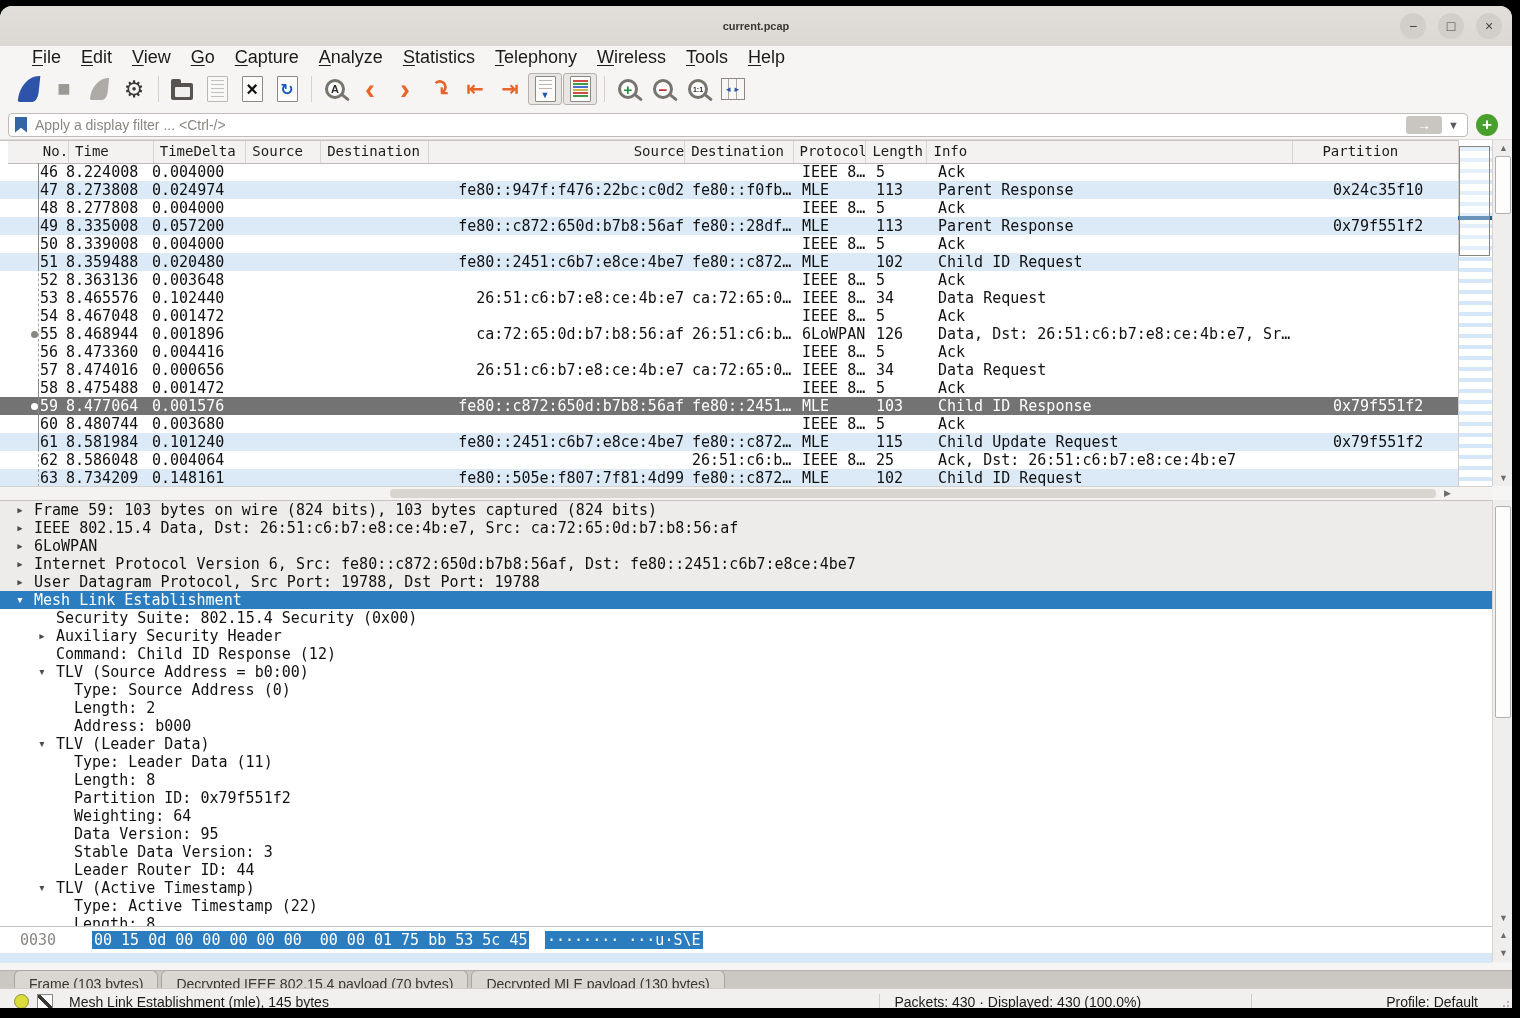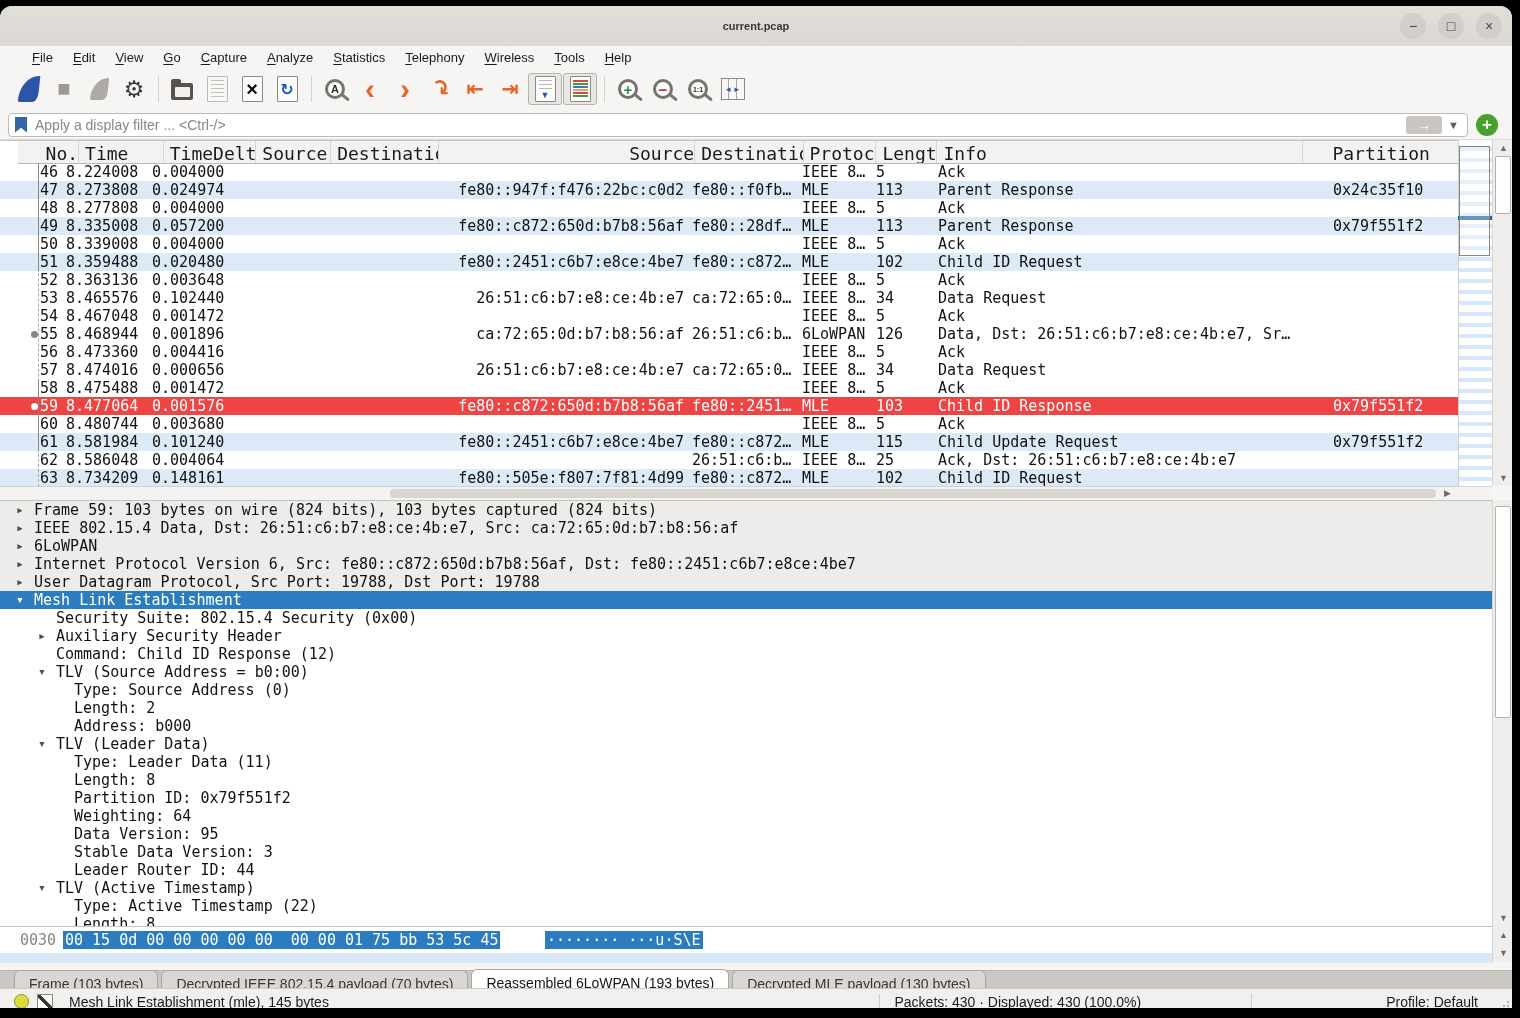--- a/index.html
+++ b/index.html
@@ -9,21 +9,21 @@
   
   .titlebar{position:absolute;left:0;top:0;width:100%;height:40px;background:linear-gradient(#e2dfdb,#dbd8d4);
     border-bottom:1px solid #c3c0bb;display:flex;align-items:center;justify-content:center;}
   .title{font-size:11px;font-weight:bold;color:#3a3733;}
   .winbtns{position:absolute;right:10px;top:7px;display:flex;gap:12px;}
   .wbtn{width:26px;height:26px;border-radius:50%;background:#d2cec9;color:#474440;display:flex;
     align-items:center;justify-content:center;font-size:14px;line-height:1;}
   
   .menubar{position:absolute;left:0;top:40px;width:100%;height:22px;background:#f6f5f3;display:flex;
     align-items:center;padding-left:22px;box-sizing:border-box;}
-  .menu-item{font-size:13px;color:#1b1b1b;padding:0 10px;}
+  .menu-item{font-size:18px;color:#1b1b1b;padding:0 10px;}
   .menu-item u{text-decoration-thickness:1px;text-underline-offset:2px;}
   
   .toolbar{position:absolute;left:0;top:62px;width:100%;height:42px;background:#f6f5f3;display:flex;
     align-items:center;padding-left:12px;box-sizing:border-box;}
   .tbtn{width:34px;height:32px;display:flex;align-items:center;justify-content:center;margin-right:1px;
     border:1px solid transparent;border-radius:3px;box-sizing:border-box;}
   .tbtn.pressed{background:#e9e7e4;border-color:#b5b2ae;}
   .tbsep{width:1px;height:26px;background:#d5d2ce;margin:0 6px;}
   .g-stop{color:#9c9994;font-size:22px;line-height:24px;}
   .g-gear{color:#3a3a3a;font-size:23px;line-height:24px;}
@@ -67,27 +67,27 @@
   .filter-ph{color:#8b8playe8a83;color:#8a8781;font-size:14px;flex:1;}
   .apply-btn{width:36px;height:18px;background:#c9c6c2;border-radius:3px;color:#fff;display:flex;align-items:center;
     justify-content:center;font-size:14px;font-weight:bold;margin-right:6px;}
   .caret{color:#5a5a5a;font-size:11px;margin-right:2px;}
   .plus-btn{width:22px;height:22px;border-radius:50%;background:#4aa02c;color:#fff;font-size:17px;font-weight:bold;
     display:flex;align-items:center;justify-content:center;margin-left:8px;}
   
   .mono{font-family:"DejaVu Sans Mono","Liberation Mono",monospace;}
   .packets{position:absolute;left:0;top:134px;width:1458px;height:346px;background:#fff;overflow:hidden;
     border-top:1px solid #c6c3bf;}
-  .phead{position:absolute;left:18px;top:0;width:100%;height:22px;background:#f3f2f0;border-bottom:1px solid #bdbab6;
-    display:flex;font-size:18px;color:#1b1b1b;}
+  .phead{position:absolute;left:8px;top:0;width:100%;height:22px;background:#f3f2f0;border-bottom:1px solid #bdbab6;
+    display:flex;font-size:14px;color:#1b1b1b;}
   .phead .hc{border-right:1px solid #d8d5d1;box-sizing:border-box;padding:2px 0 0 6px;white-space:nowrap;overflow:hidden;}
   .prows{position:absolute;left:0;top:22px;width:100%;}
   .prow{height:18px;display:flex;font-size:15px;line-height:18px;white-space:nowrap;color:#111;}
   .prow.hl{background:#dceaf8;}
-  .prow.selected{background:#ef4444;color:#fff;}
+  .prow.selected{background:#737373;color:#fff;}
   .pc{box-sizing:border-box;padding:0 4px;overflow:hidden;flex:0 0 auto;}
   .c0{width:62px;text-align:right;}.c1{width:86px;}.c2{width:94px;}.c3{width:76px;}.c4{width:110px;}
   .c5{width:260px;text-align:right;}.c6{width:110px;}.c7{width:74px;}.c8{width:62px;text-align:left;}
   .c9{width:372px;}.c10{width:152px;margin-left:23px;}
   .gutterline{position:absolute;left:38px;top:22px;width:0;height:324px;border-left:1px dashed #a9a6a2;}
   .guttersolid{position:absolute;left:38px;width:0;border-left:1px solid #8a8781;}
   .gdot{position:absolute;left:31px;width:7px;height:7px;border-radius:50%;}
   
   .minimap{position:absolute;left:1458px;top:134px;width:34px;height:346px;background:
     repeating-linear-gradient(180deg,#ffffff 0 7px,#d5e7f8 7px 11px);border-left:1px solid #d0cdc9;box-sizing:border-box;}
@@ -109,21 +109,21 @@
   .drow .exp{position:absolute;color:#4f4c48;font-size:13px;}
   .drow.selected .exp{color:#fff;}
   .lv0 .exp{left:16px;}.lv0 .dtxt{margin-left:34px;}
   .lv1 .exp{left:38px;}.lv1 .dtxt{margin-left:56px;}
   .lv2 .dtxt{margin-left:74px;}
   .dtxt{display:inline-block;}
   
   .hexpane{position:absolute;left:0;top:920px;width:1492px;height:36px;background:#fff;border-top:1px solid #c6c3bf;overflow:hidden;}
   .hexrow{position:absolute;top:4px;left:0;height:18px;font-size:15px;line-height:18px;}
   .hexoff{position:absolute;left:20px;color:#8a8781;}
-  .hexbytes{position:absolute;left:63px;background:#2b7dbf;color:#fff;white-space:pre;padding:0 2px;}
+  .hexbytes{position:absolute;left:92px;background:#2b7dbf;color:#fff;white-space:pre;padding:0 2px;}
   .hexascii{position:absolute;left:545px;background:#2b7dbf;color:#fff;white-space:pre;padding:0 2px;}
   .hexstrip{position:absolute;left:0;top:26px;width:1492px;height:10px;background:#d9e8f7;}
   
   .tabbar{position:absolute;left:0;top:956px;width:100%;height:26px;background:#cbc8c4;display:flex;
     align-items:flex-end;padding-left:14px;box-sizing:border-box;gap:3px;border-top:1px solid #b5b2ae;margin-top:8px;}
   .tab{height:25px;background:#dad7d3;border:1px solid #a9a6a2;border-bottom:none;border-radius:6px 6px 0 0;
     display:flex;align-items:center;padding:0 14px;font-size:14px;color:#3a3733;white-space:nowrap;}
   .tab.active{background:#fff;color:#141414;height:26px;}
   
   .statusbar{position:absolute;left:0;top:982px;width:100%;height:26px;background:#f1f0ee;border-top:1px solid #cfccc8;
@@ -558,21 +558,20 @@
     <div class="hexstrip"></div>
   </div>
   <div class="vscroll" style="left:1492px;top:920px;height:36px;">
     <div class="sb-arrow" style="top:4px;">▲</div>
     <div class="sb-arrow" style="bottom:4px;">▼</div>
   </div>
 
   <div class="tabbar" id="tabbar">
       <div class="tab">Frame (103 bytes)</div>
       <div class="tab">Decrypted IEEE 802.15.4 payload (70 bytes)</div>
-      <div class="tab active">Reassembled 6LoWPAN (193 bytes)</div>
       <div class="tab">Decrypted MLE payload (130 bytes)</div>
     </div>
 
   <div class="statusbar">
     <div class="expert-dot"></div>
     <div class="pencil"></div>
     <div class="st-left">Mesh Link Establishment (mle), 145 bytes</div>
     <div class="st-div"></div>
     <div>Packets: 430 · Displayed: 430 (100.0%)</div>
     <div class="st-div" style="margin-left:110px;"></div>

